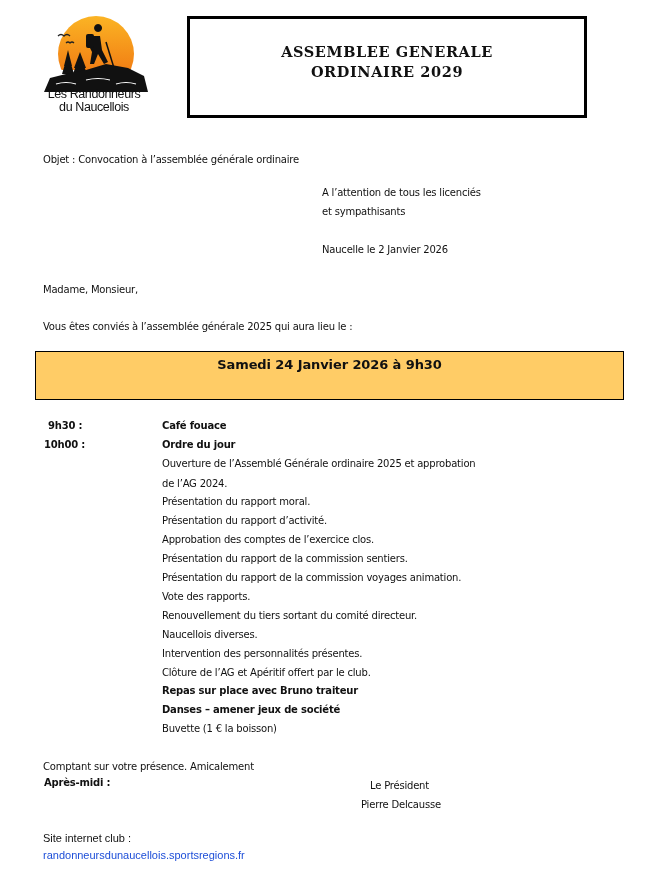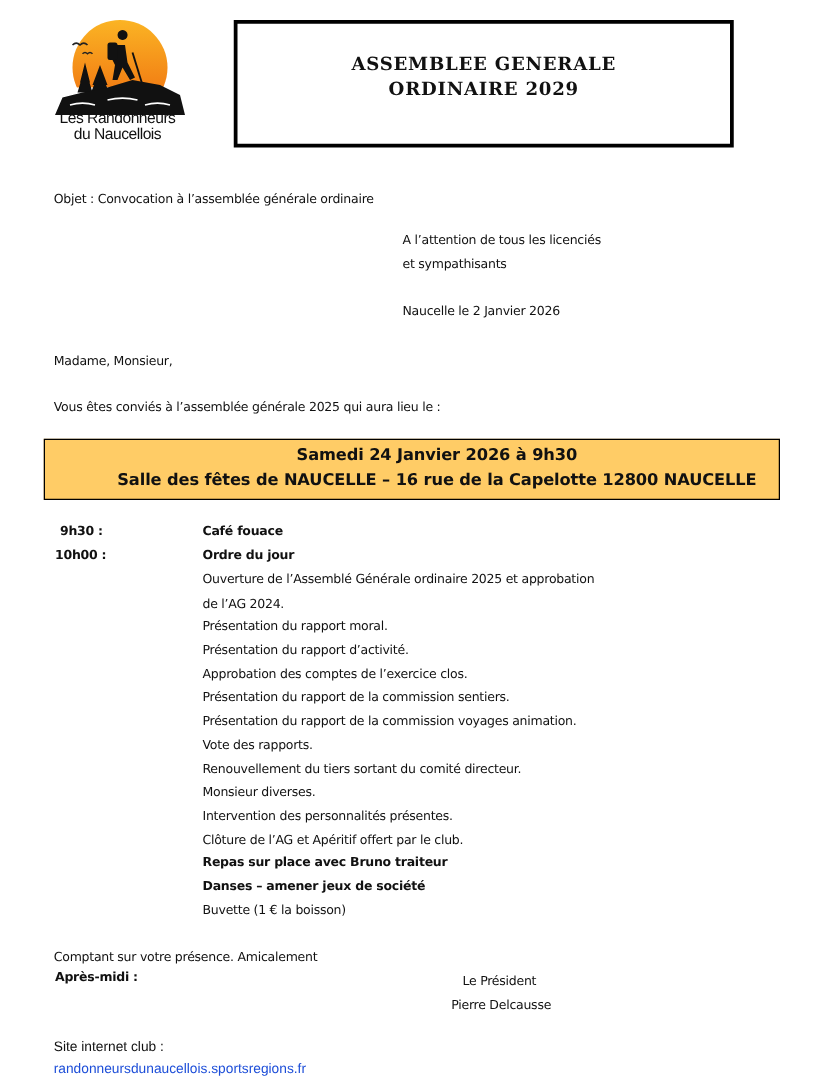--- a/index.html
+++ b/index.html
@@ -16,21 +16,21 @@
 
     
     #title-box { left: 187px; top: 16px; width: 394px; height: 96px; border: 3px solid #000; }
     #title-box .t { position: absolute; left: 0; width: 100%; text-align: center;
                     font-family: "DejaVu Serif", serif; font-weight: bold; font-size: 14.5px;
                     letter-spacing: 0.6px; line-height: 18px; }
 
     
     #event-box { left: 35px; top: 351px; width: 587px; height: 47px; background: #FFCC66; border: 1.5px solid #000; }
     #event-box .l { position: absolute; left: 0; width: 100%; text-align: center;
-                    font-family: "DejaVu Sans", sans-serif; font-weight: bold; font-size: 13px; line-height: 20px; letter-spacing: -0.1px; padding-left: 20px; }
+                    font-family: "DejaVu Sans", sans-serif; font-weight: bold; font-size: 13px; line-height: 20px; letter-spacing: -0.1px; }
 
     .agenda-time { left: 44px; }
     .agenda-item { left: 162px; }
 
     .footer { font-family: "Liberation Sans", sans-serif; font-weight: normal; font-size: 11px; line-height: 17px; }
     #site-link { color: #1d4ed8; }
   </style>
 </head>
 <body>
 
@@ -73,40 +73,39 @@
 <div class="abs txt" style="left:43px; top:150px;">Objet : Convocation à l’assemblée générale ordinaire</div>
 <div class="abs txt" style="left:322px; top:183px;">A l’attention de tous les licenciés</div>
 <div class="abs txt" style="left:322px; top:202px;">et sympathisants</div>
 <div class="abs txt" style="left:322px; top:240px;">Naucelle le 2 Janvier 2026</div>
 
 <div class="abs txt" style="left:43px; top:280px;">Madame, Monsieur,</div>
 <div class="abs txt" style="left:43px; top:317px;">Vous êtes conviés à l’assemblée générale 2025 qui aura lieu le :</div>
 
 <div id="event-box" class="abs">
   <div class="l" style="top:3px;">Samedi 24 Janvier 2026 à 9h30</div>
-  <div class="l" style="top:23px;">Salle des fêtes de NAUCELLE – 16 rue de la Capelotte 12800  NAUCELLE</div>
 </div>
 
 <div>
   <div class="abs txt bold agenda-time" style="left:48px; top:416px;">9h30 :</div>
   <div class="abs txt bold agenda-time" style="top:435px;">10h00 :</div>
   <div class="abs txt bold agenda-time" style="top:736px;margin-top:37px;">Après-midi :</div>
 
   <div class="abs txt bold agenda-item" style="top:416px;">Café fouace</div>
   <div class="abs txt bold agenda-item" style="top:435px;">Ordre du jour</div>
   <div class="abs txt agenda-item" style="top:454px;">Ouverture de l’Assemblé Générale ordinaire 2025 et approbation</div>
   <div class="abs txt agenda-item" style="top:474px;text-align:center;">de l’AG 2024.</div>
   <div class="abs txt agenda-item" style="top:492px;">Présentation du rapport moral.</div>
   <div class="abs txt agenda-item" style="top:511px;">Présentation du rapport d’activité.</div>
   <div class="abs txt agenda-item" style="top:530px;">Approbation des comptes de l’exercice clos.</div>
   <div class="abs txt agenda-item" style="top:549px;">Présentation du rapport de la commission sentiers.</div>
   <div class="abs txt agenda-item" style="top:568px;">Présentation du rapport de la commission voyages animation.</div>
   <div class="abs txt agenda-item" style="top:587px;">Vote des rapports.</div>
   <div class="abs txt agenda-item" style="top:606px;">Renouvellement du tiers sortant du comité directeur.</div>
-  <div class="abs txt agenda-item" style="top:625px;">Monsieur diverses.</div>
+  <div class="abs txt agenda-item" style="top:625px;">Naucellois diverses.</div>
   <div class="abs txt agenda-item" style="top:644px;">Intervention des personnalités présentes.</div>
   <div class="abs txt agenda-item" style="top:663px;">Clôture de l’AG et Apéritif offert par le club.</div>
   <div class="abs txt bold agenda-item" style="top:681px;">Repas sur place avec Bruno traiteur</div>
   <div class="abs txt bold agenda-item" style="top:700px;">Danses –  amener jeux de société</div>
   <div class="abs txt agenda-item" style="top:719px;">Buvette (1 € la boisson)</div>
 </div>
 
 <div class="abs txt" style="left:43px; top:757px;">Comptant sur votre présence.  Amicalement</div>
 <div class="abs txt" style="left:370px; top:776px;">Le Président</div>
 <div class="abs txt" style="left:361px; top:795px;">Pierre Delcausse</div>

